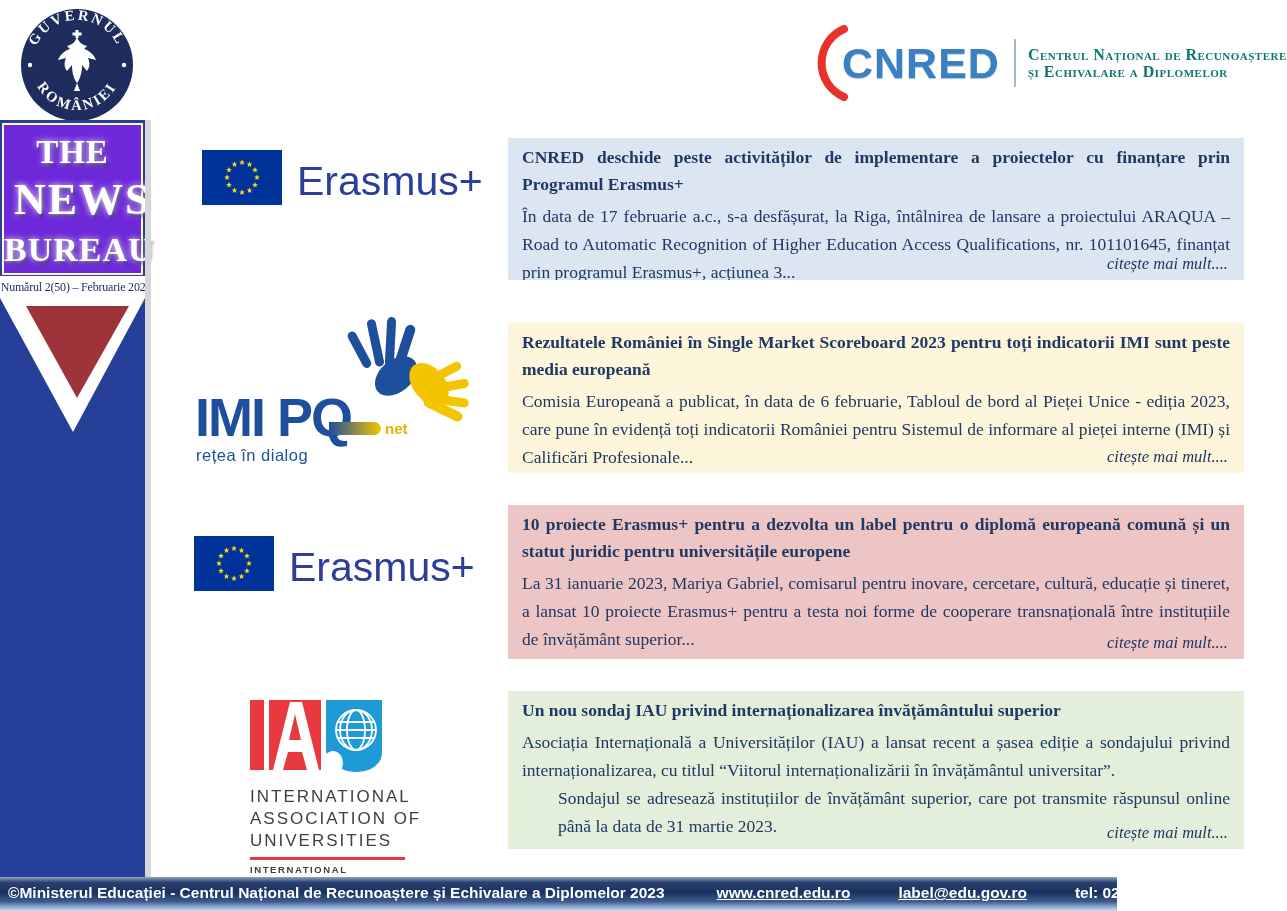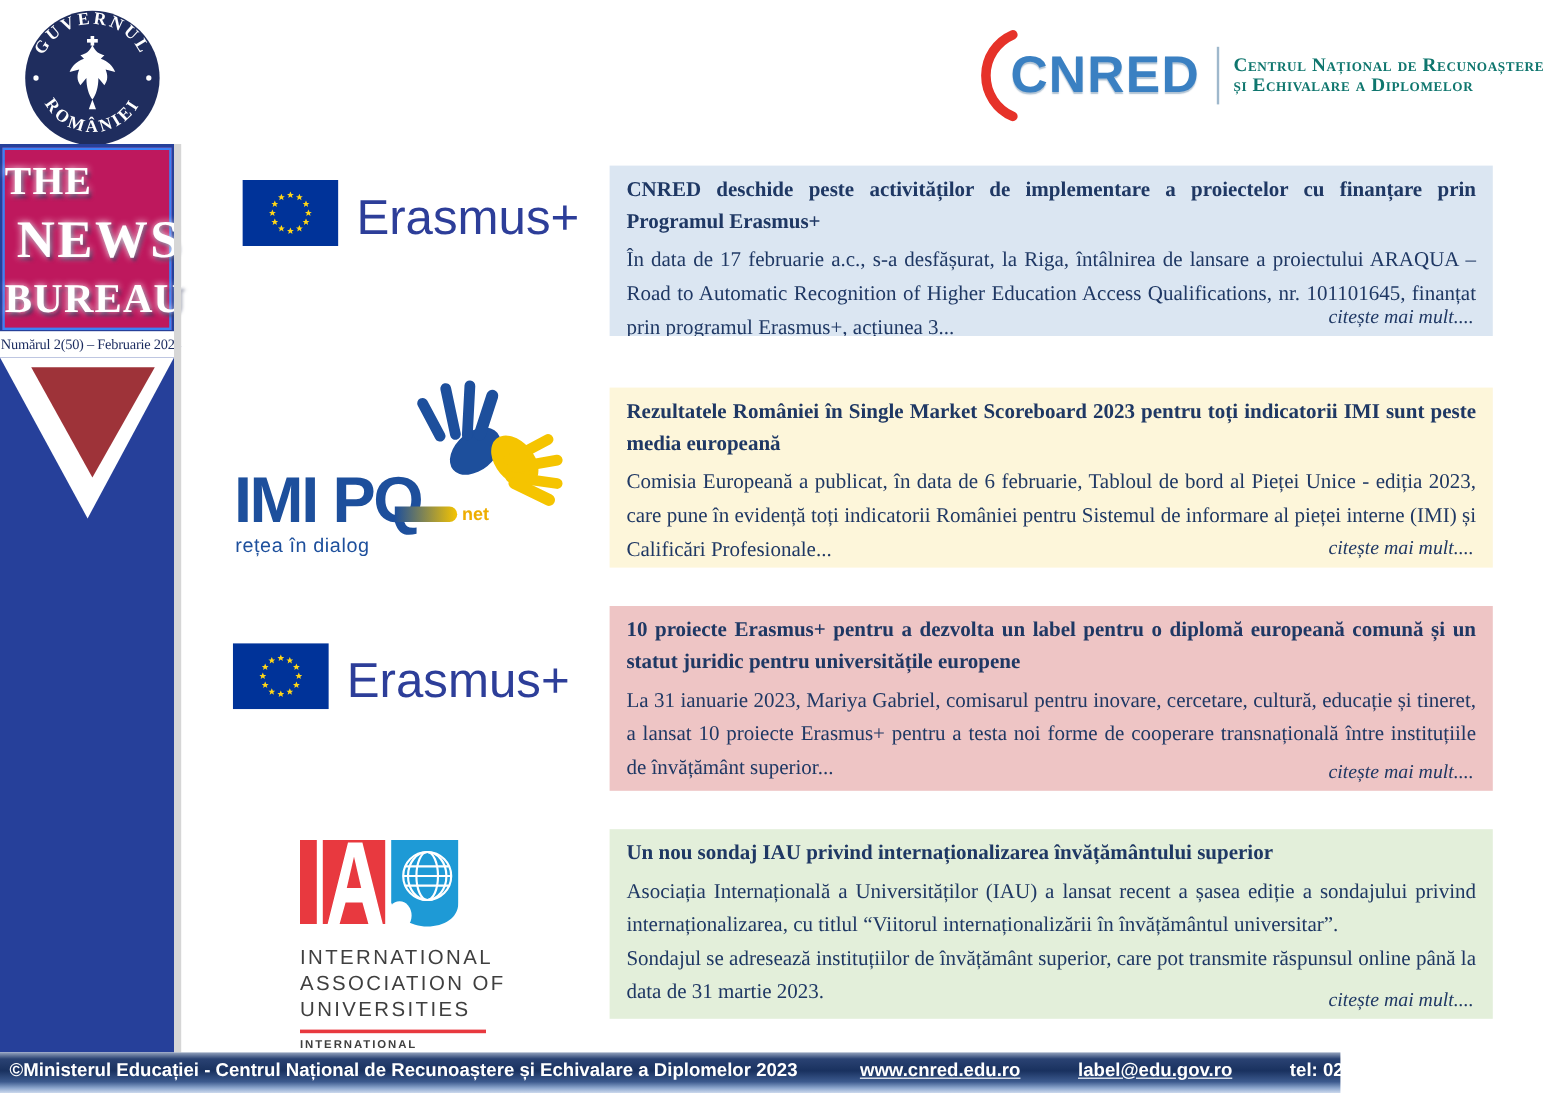--- a/index.html
+++ b/index.html
@@ -27,21 +27,21 @@
   .cnred-org {
     font-family:"Liberation Serif", serif; font-variant:small-caps; font-weight:bold;
     font-size:16px; line-height:17px; color:#0f766e; letter-spacing:.5px;
   }
 
   
   .sidebar { position:absolute; left:0; top:120px; width:145px; height:757px; background:#26409a; }
   .page-rule { position:absolute; left:145px; top:120px; width:6px; height:757px; background:#d6d6d6; }
   .masthead {
     position:absolute; left:2px; top:3px; width:141px; height:152px;
-    background:#be185d; border:2px solid #3b82f6; text-align:left; padding-top:5px;
+    background:#6d28d9; border:2px solid #fef9c3; text-align:center; padding-top:5px;
   }
   .m-line {
     display:block; color:#fff; font-family:"Liberation Serif", serif; font-weight:bold;
     text-shadow:0 0 6px rgba(255,255,255,.95), 2px 3px 3px rgba(10,20,60,.65);
   }
   .m-1 { font-size:33px; line-height:44px; letter-spacing:1px; }
   .m-2 { font-size:44px; line-height:52px; letter-spacing:2px;padding-left:10px; }
   .m-3 { font-size:34px; line-height:48px; letter-spacing:1px; }
   .issue-band {
     position:absolute; left:0; top:156px; width:152px; height:22px; background:#ffffff;
@@ -50,21 +50,21 @@
   }
   .pennant { position:absolute; left:0; top:178px; }
 
   
   .article-box {
     position:absolute; left:508px; width:736px; padding:6px 14px 0 14px; overflow:hidden;
     color:#1f3864;
   }
   .article-box h3 { font-size:17.5px; line-height:27px; font-weight:bold; text-align:justify; }
   .article-box p  { font-size:17.5px; line-height:28px; text-align:justify; margin-top:4px; }
-  .article-box .p2 { margin-top:0; }
+  .article-box .p2 { margin-top:0;margin-left:36px; }
   .readmore {
     position:absolute; right:16px; bottom:6px; font-style:italic; font-size:16.5px; color:#1f3864;
     cursor:pointer;
   }
   .box-blue   { top:138px; height:142px; background:#dbe6f2; }
   .box-yellow { top:323px; height:150px; background:#fdf6da; }
   .box-pink   { top:505px; height:154px; background:#eec5c5; }
   .box-green  { top:691px; height:158px; background:#e3efda; }
 
   

